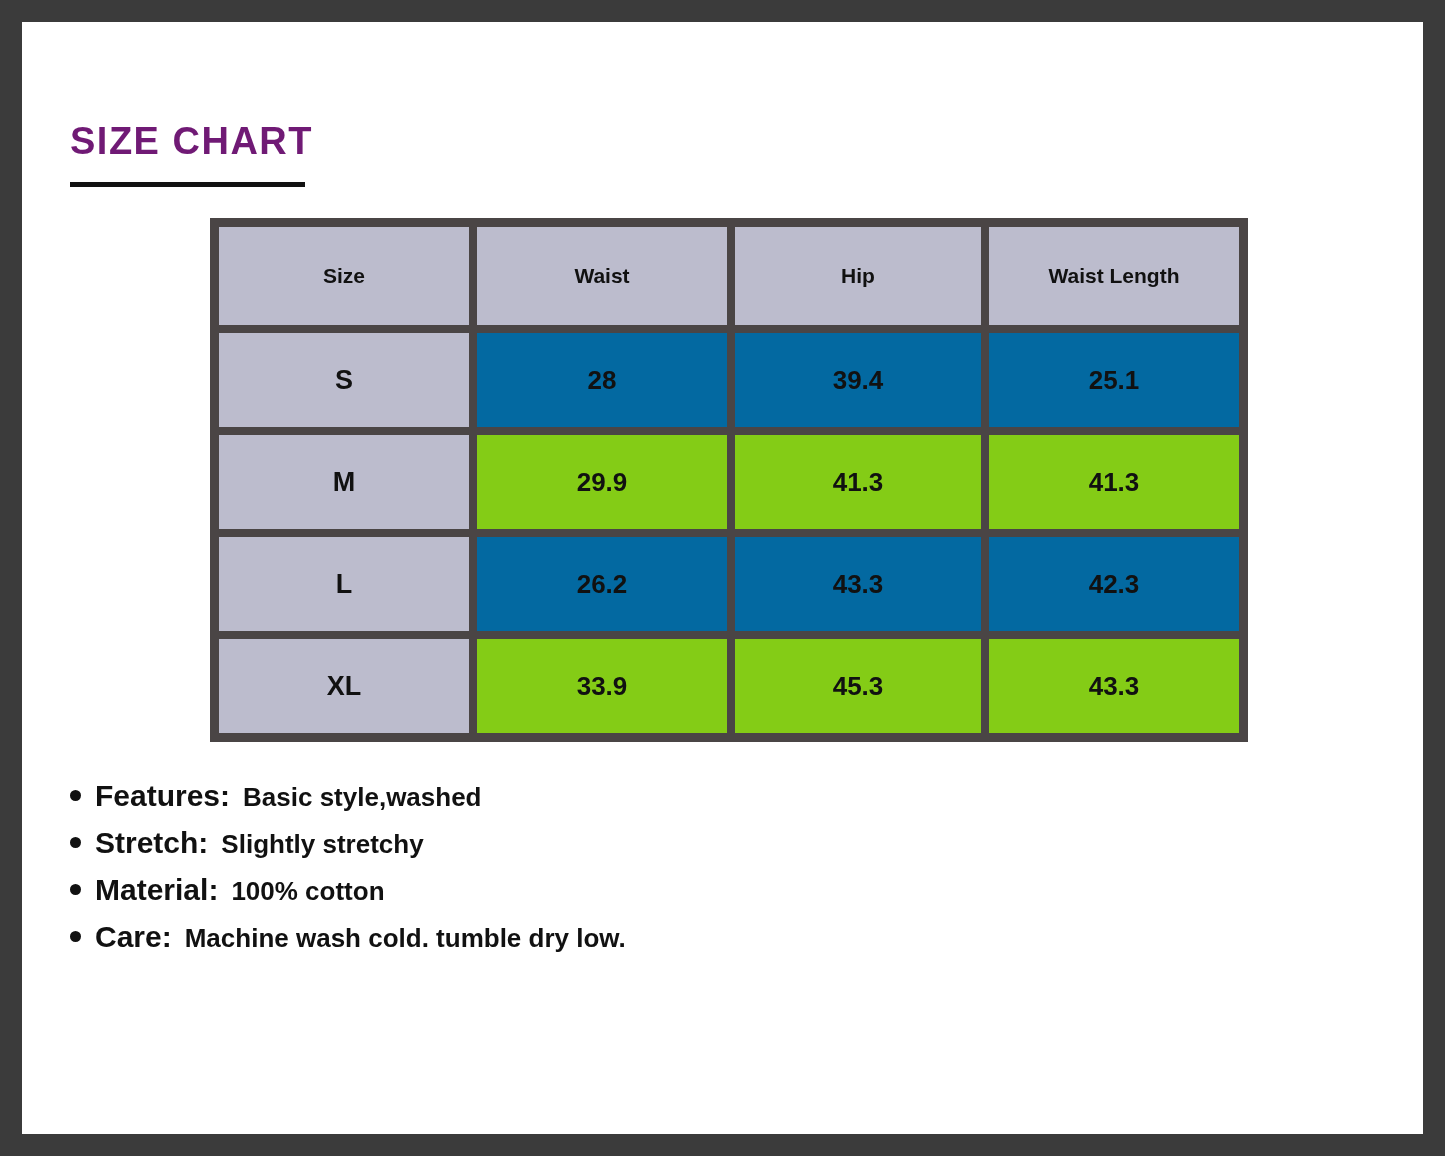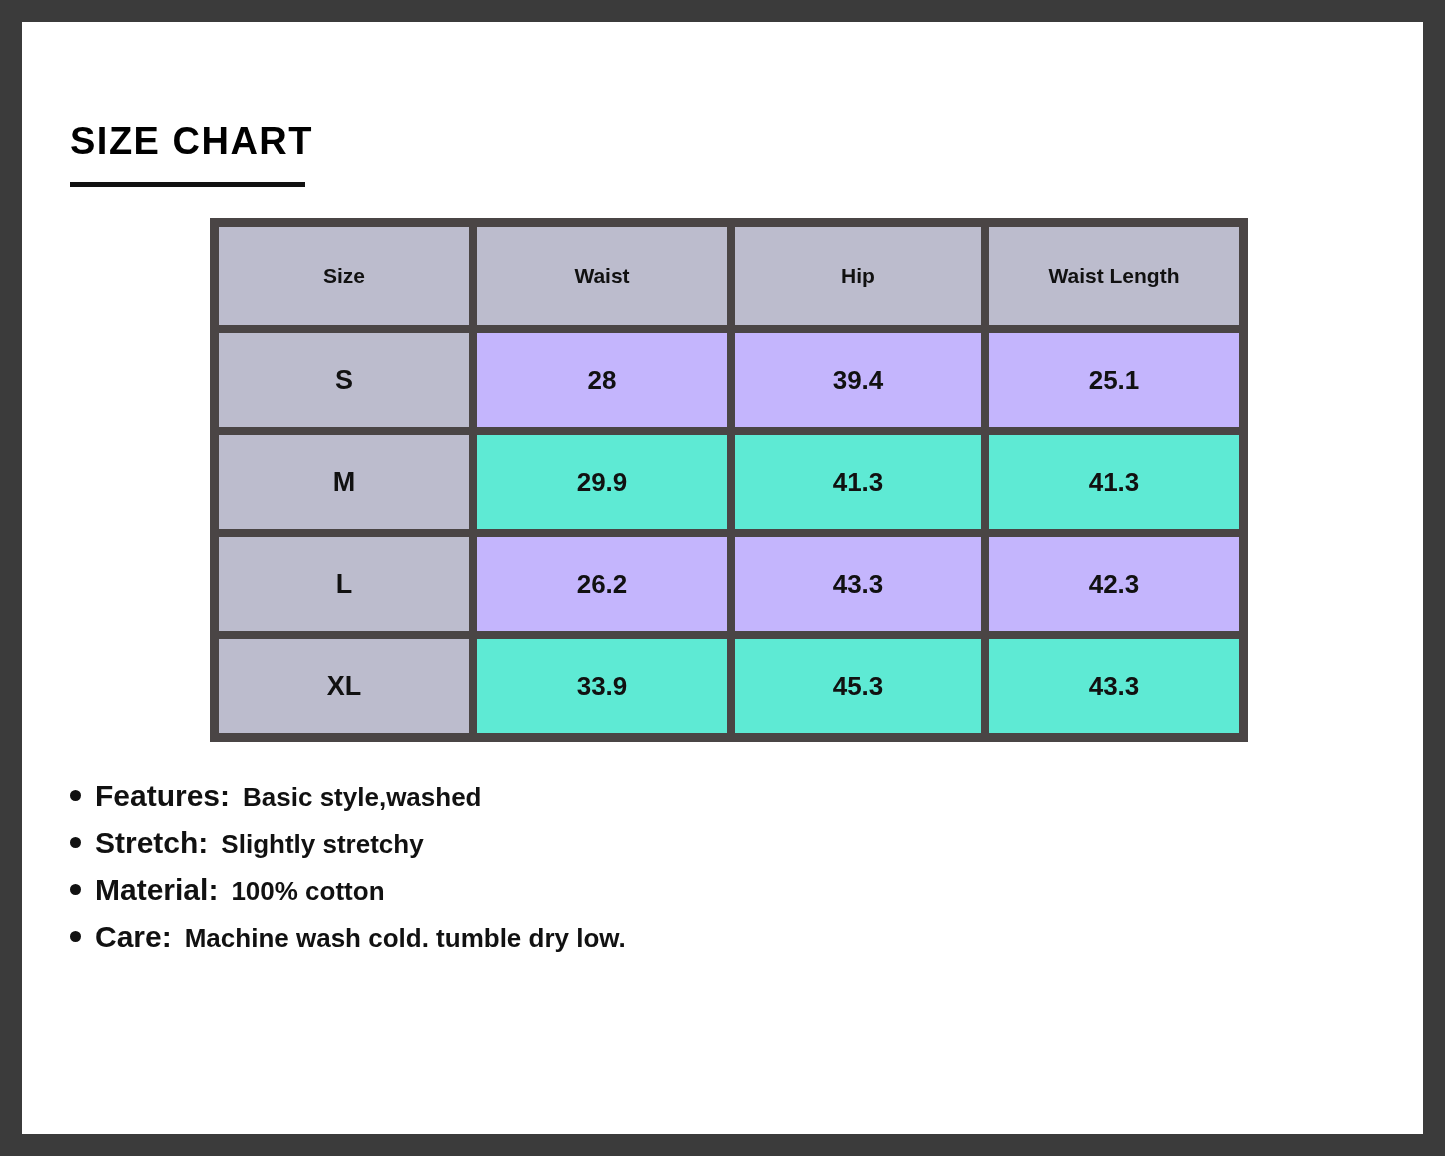--- a/index.html
+++ b/index.html
@@ -48,21 +48,21 @@
   .title-block {
     position: absolute;
     left: 48px;
     top: 100px;
     width: 420px;
   }
   .title {
     font-size: 38px;
     font-weight: bold;
     letter-spacing: 1.5px;
-    color: #000000;
+    color: #701a75;
     line-height: 1;
     margin: 0;
     font-family: "Liberation Sans", sans-serif;
   }
   .title-rule {
     margin-top: 22px;
     width: 235px;
     height: 5px;
     background: #111111;
   }
@@ -119,24 +119,24 @@
   }
   tbody td {
     height: 92px;
     font-size: 26px;
   }
   tbody td.size-cell {
     background: #bcbccd;
     font-size: 27px;
   }
   tbody tr.row-odd td.val {
-    background: #c4b5fd;
+    background: #0369a1;
   }
   tbody tr.row-even td.val {
-    background: #5eead4;
+    background: #84cc16;
   }
   col.c-size { width: 258px; }
   col.c-waist { width: 258px; }
   col.c-hip { width: 254px; }
   col.c-bottom { width: 258px; }
 
   
   .notes {
     position: absolute;
     left: 48px;

